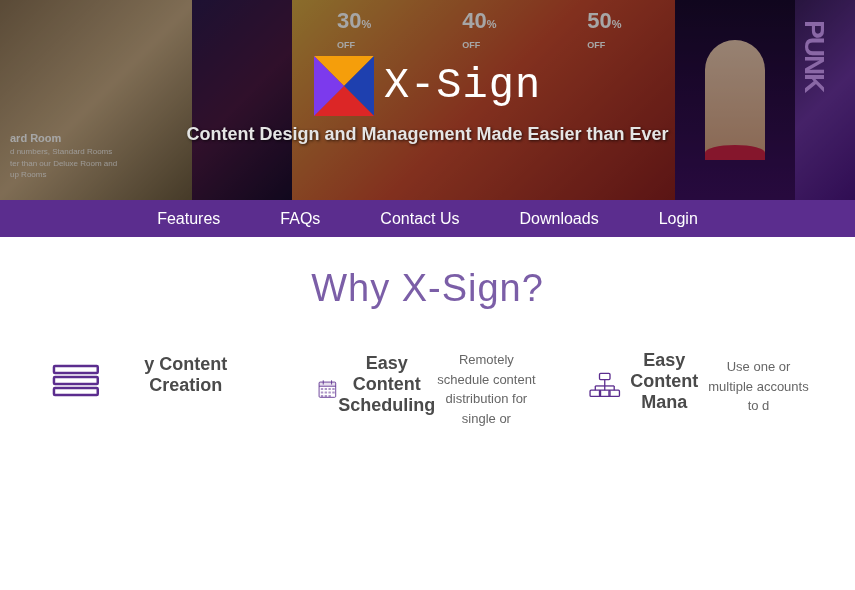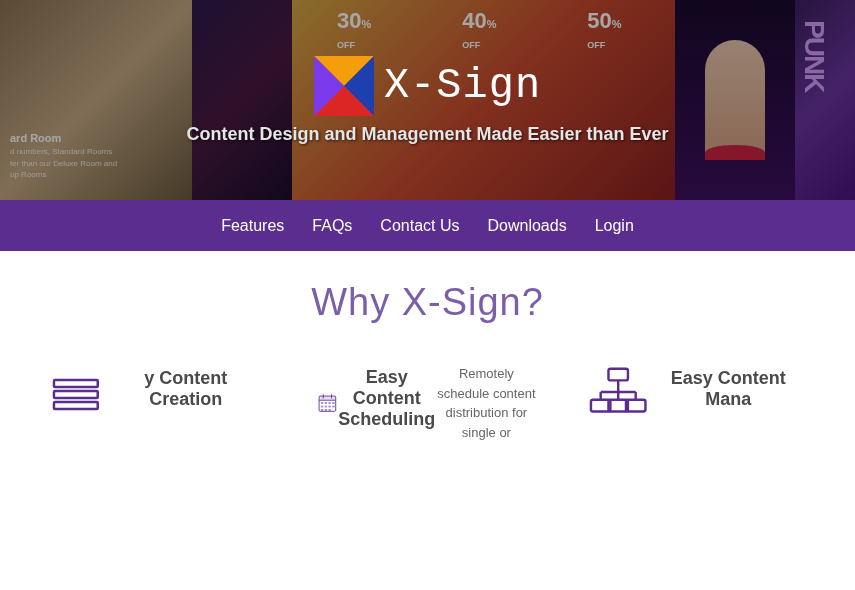--- a/index.html
+++ b/index.html
@@ -103,25 +103,25 @@
       font-size: 18px;
       font-weight: 600;
       text-align: center;
       text-shadow: 1px 1px 3px rgba(0,0,0,0.7);
     }
 
     
     .navbar {
       background: #5b2d8e;
       width: 855px;
-      height: 51px;
+      height: 37px;
       display: flex;
       align-items: center;
       justify-content: center;
-      gap: 28px;
+      gap: 60px;
     }
 
     .nav-item {
       color: white;
       font-size: 16px;
       cursor: pointer;
       text-decoration: none;
       padding: 5px 0;
     }
 
@@ -313,16 +313,17 @@
 
         <line x1="48" y1="28" x2="48" y2="36" stroke="#5b2d8e" stroke-width="2.5"></line>
 
         <rect x="2" y="36" width="20" height="12" rx="2" stroke="#5b2d8e" stroke-width="2.5" fill="none"></rect>
 
         <rect x="20" y="36" width="20" height="12" rx="2" stroke="#5b2d8e" stroke-width="2.5" fill="none"></rect>
 
         <rect x="38" y="36" width="20" height="12" rx="2" stroke="#5b2d8e" stroke-width="2.5" fill="none"></rect>
       </svg>
       <div class="feature-title">Easy Content Mana</div>
+      <div class="feature-desc">Use one or multiple accounts to d</div>
     </div>
 
   </div>
 </div>
 
 </body></html>

